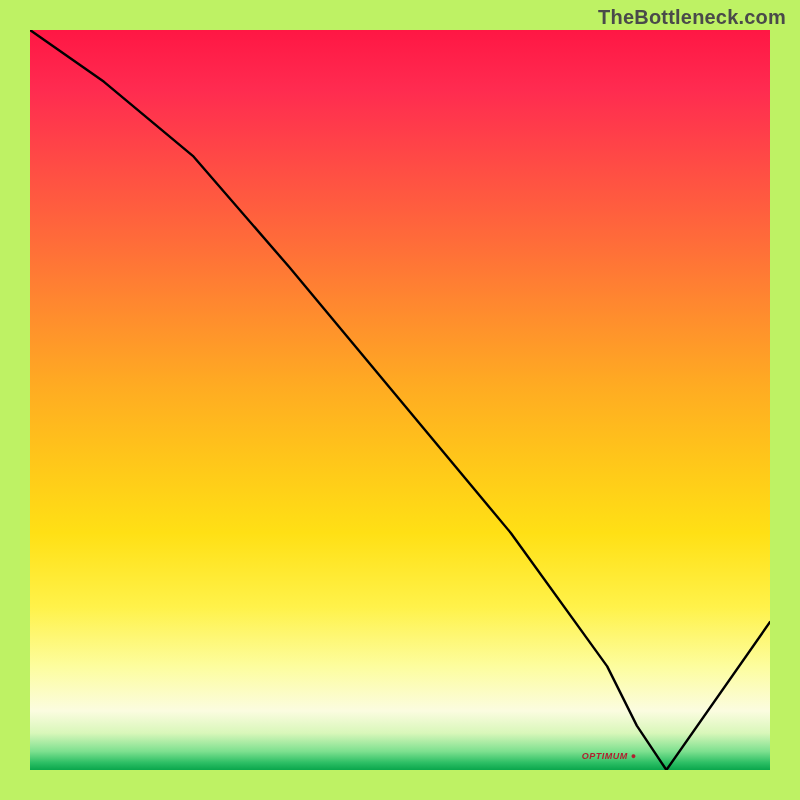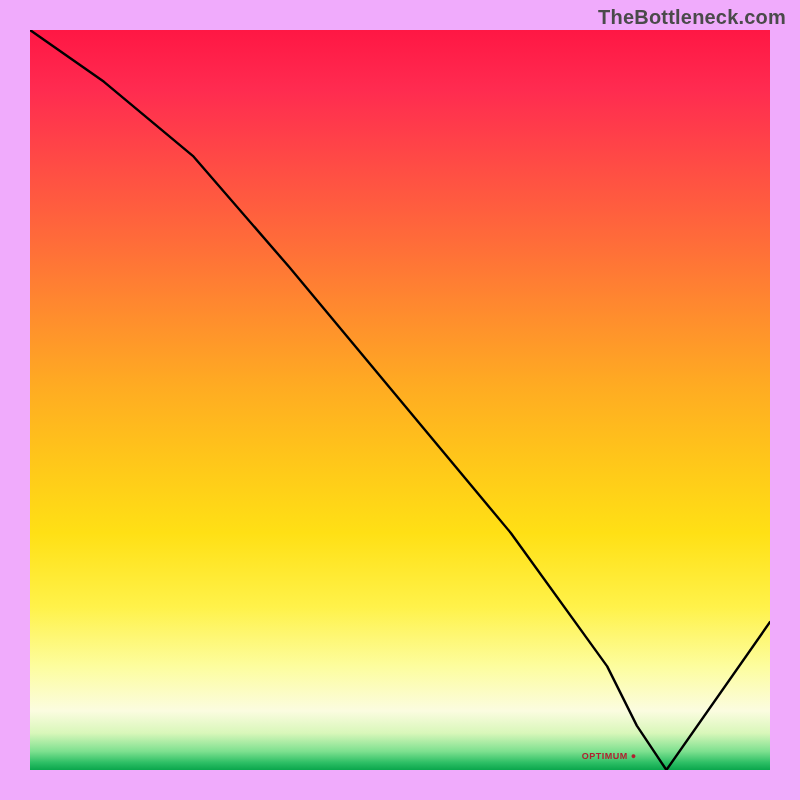--- a/index.html
+++ b/index.html
@@ -1,21 +1,21 @@
 <!DOCTYPE html>
 <html><head>
 <meta charset="utf-8">
 <style>
   * { margin: 0; padding: 0; box-sizing: border-box; }
   html, body { width: 800px; height: 800px; background: #000; overflow: hidden; }
   .canvas {
     position: relative;
     width: 800px;
     height: 800px;
-    background: #f0abfc;
+    background: #bef264;
   }
   .plot-area {
     position: absolute;
     left: 30px;
     top: 30px;
     width: 740px;
     height: 740px;
     overflow: hidden;
   }
   .gradient-bg {
@@ -47,20 +47,21 @@
     overflow: visible;
   }
   .optimum-label {
     position: absolute;
     font-family: Arial, Helvetica, sans-serif;
     font-size: 9px;
     font-weight: 700;
     letter-spacing: 0.5px;
     color: #b02030;
     white-space: nowrap;
+    font-style: italic;
   }
   .watermark {
     position: absolute;
     top: 6px;
     right: 14px;
     font-family: Arial, Helvetica, sans-serif;
     font-size: 20px;
     font-weight: 600;
     color: #4a4a4a;
     letter-spacing: 0.2px;

